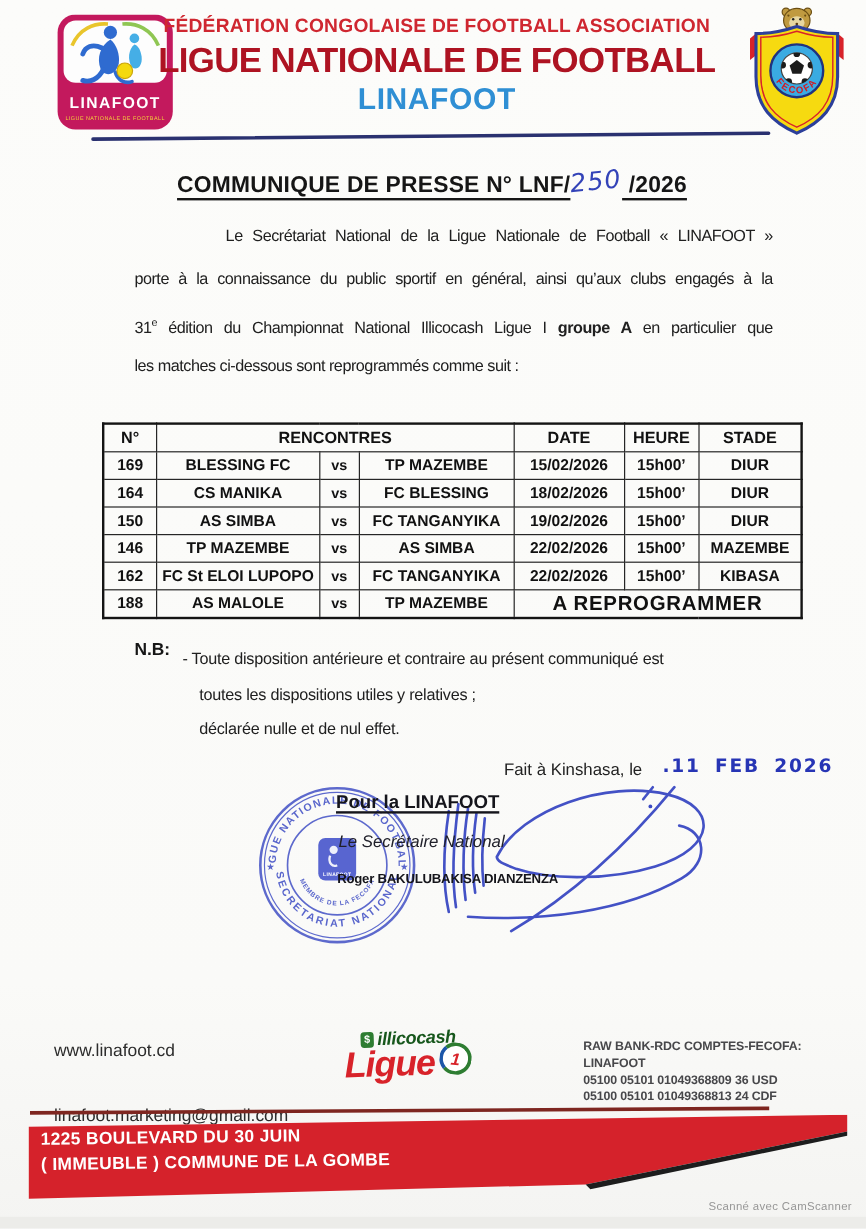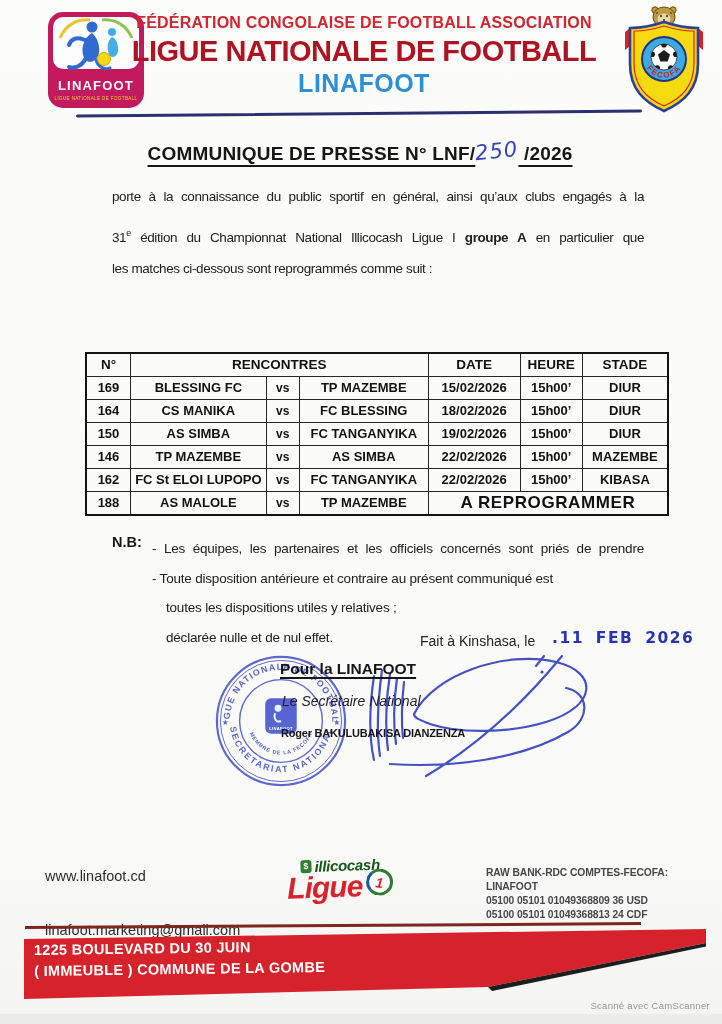--- a/index.html
+++ b/index.html
@@ -143,20 +143,21 @@
 
   <div class="abs hdr-rule"></div>
 
   <div class="abs title-wrap">
     <span class="title-main">
       <span>COMMUNIQUE DE PRESSE N° LNF/</span><span class="hand-num">250</span><span> /2026</span>
     </span>
   </div>
 
   <div class="abs para">
+    <div class="pline justwrap indent1">Le Secrétariat National de la Ligue Nationale de Football « LINAFOOT »</div>
     <div class="pline justwrap">porte à la connaissance du public sportif en général, ainsi qu’aux clubs engagés à la</div>
     <div class="pline justwrap"><span>31</span><span class="sup">e</span><span> édition du Championnat National Illicocash Ligue I </span><span class="b">groupe A</span><span> en particulier que</span></div>
     <div class="pline last">les matches ci-dessous sont reprogrammés comme suit :</div>
   </div>
 
   <table class="abs match-table">
     <tbody>
         <tr>
       <th class="c-num">N°</th>
       <th colspan="3">RENCONTRES</th>
@@ -214,21 +215,20 @@
       <td>AS MALOLE</td>
       <td class="vs-cell">vs</td>
       <td>TP MAZEMBE</td>
       <td colspan="3" class="reprog">A REPROGRAMMER</td>
     </tr>
   </tbody>
     </table>
 
   <div class="abs nb-label">N.B:</div>
   <div class="abs nb-body">
-    <div class="nbline nb-just">- Les équipes, les partenaires et les officiels concernés sont priés de prendre</div>
     <div class="nbline">- Toute disposition antérieure et contraire au présent communiqué est</div>
     <div class="nbline nb-ind">toutes les dispositions utiles y relatives ;</div>
     <div class="nbline nb-ind">déclarée nulle et de nul effet.</div>
   </div>
 
   <div class="abs dateline-label">Fait à Kinshasa, le</div>
   <div class="abs date-stamp">.11 FEB 2026</div>
 
   <svg class="abs" style="left:212px;top:652px;" width="138" height="138" viewBox="0 0 140 140">
     <g stroke="#4856c7" fill="none" opacity="0.88">

